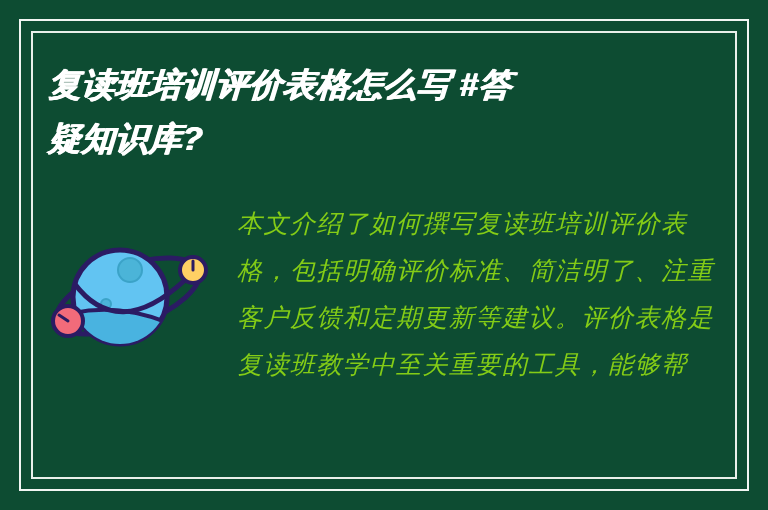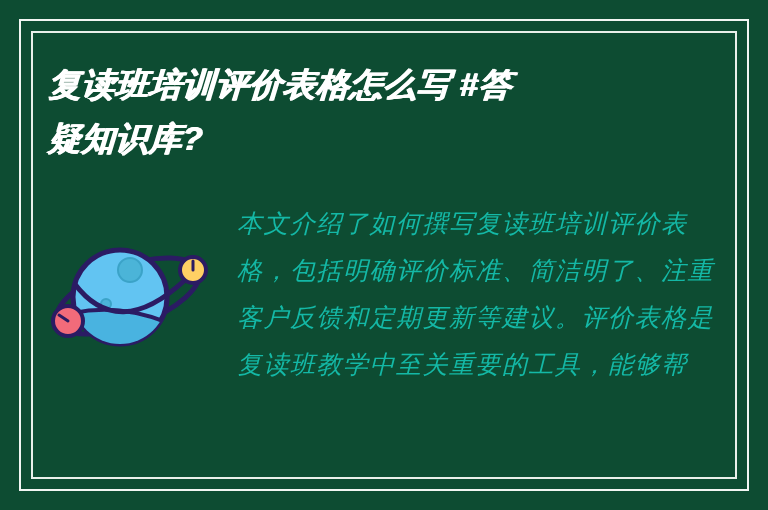--- a/index.html
+++ b/index.html
@@ -84,21 +84,21 @@
   }
   .illustration svg {
     display: block;
   }
 
   
   .body-text {
     flex: 1 1 auto;
     margin-left: 4px;
     padding-top: 4px;
-    color: #14b8a6;
+    color: #84cc16;
     font-size: 25px;
     line-height: 47px;
     font-style: italic;
     font-family: Liberation Sans, sans-serif;
     letter-spacing: 1.5px;
     font-weight: 400;
     max-height: 250px;
     overflow: hidden;
   }
   .body-text p {

